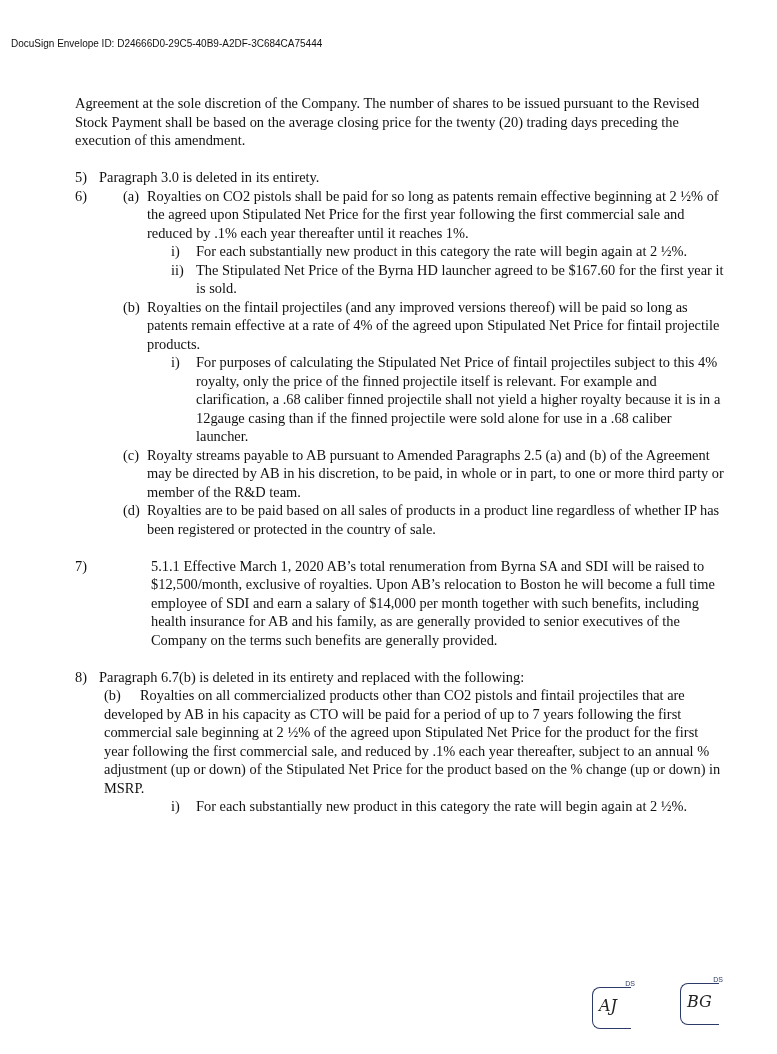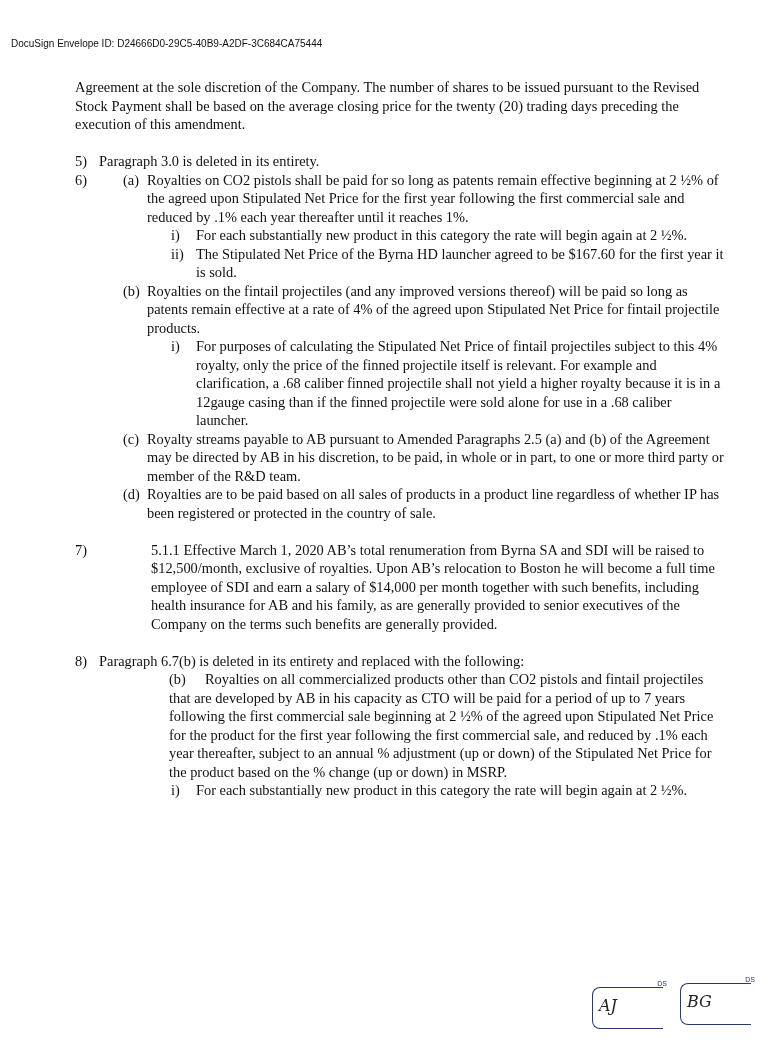--- a/index.html
+++ b/index.html
@@ -2,41 +2,40 @@
 <html><head>
 <meta charset="utf-8">
 <style>
   html, body { margin: 0; padding: 0; background: #ffffff; }
   body { width: 777px; height: 1054px; position: relative; overflow: hidden; color: #111; }
   .envelope {
     position: absolute; left: 11px; top: 10px;
     font-family: "Liberation Sans", sans-serif; font-size: 10px; color: #111; margin-top: 28px;
   }
   .doc {
-    position: absolute; left: 75px; top: 78px; width: 650px;
+    position: absolute; left: 75px; top: 94px; width: 650px;
     font-family: "Liberation Serif", serif; font-size: 14.4px; line-height: 18.5px;
   }
   p { margin: 0; }
   .gap { height: 18.5px; }
   .item { position: relative; padding-left: 24px; }
   .item > .num { position: absolute; left: 0; top: 0; }
   .sub { position: relative; }
   .sub > .lbl { position: absolute; left: 0; top: 0; }
   .lvl-a { margin-left: 48px; padding-left: 24px; }
   .lvl-i { margin-left: 96px; padding-left: 25px; }
   .lvl-511 { margin-left: 76px; }
-  .lvl-8b { margin-left: 94px; }
+  .lvl-8b { margin-left: 29px; }
   .lvl-8i { margin-left: 96px; padding-left: 25px; }
   .tab { display: inline-block; width: 36px; }
 
   .initial-box {
     position: absolute; width: 38px; height: 40px;
     border-left: 1.5px solid #2b3a67; border-top: 1.5px solid #2b3a67; border-bottom: 1.5px solid #2b3a67;
     border-radius: 8px 0 0 8px;
-    padding-left: 32px;
   }
   .initial-box .ds {
     position: absolute; right: -6px; top: -8px; background: #fff; padding: 0 2px;
     font-family: "Liberation Sans", sans-serif; font-size: 7px; color: #2b3a67;
   }
   .initial-box .sig {
     position: absolute; left: 6px; top: 8px;
     font-family: "DejaVu Serif", serif; font-style: italic; font-size: 16px; color: #222;
   }
 </style>

